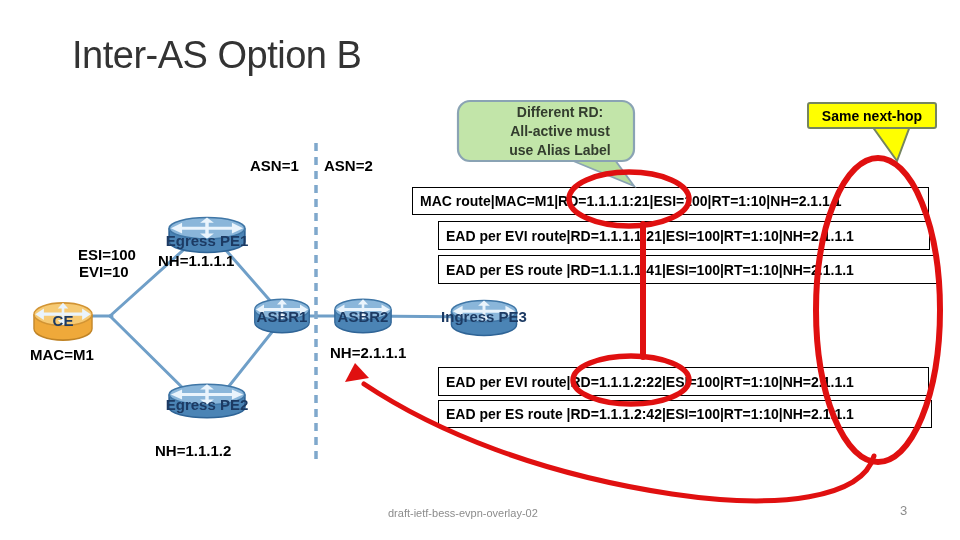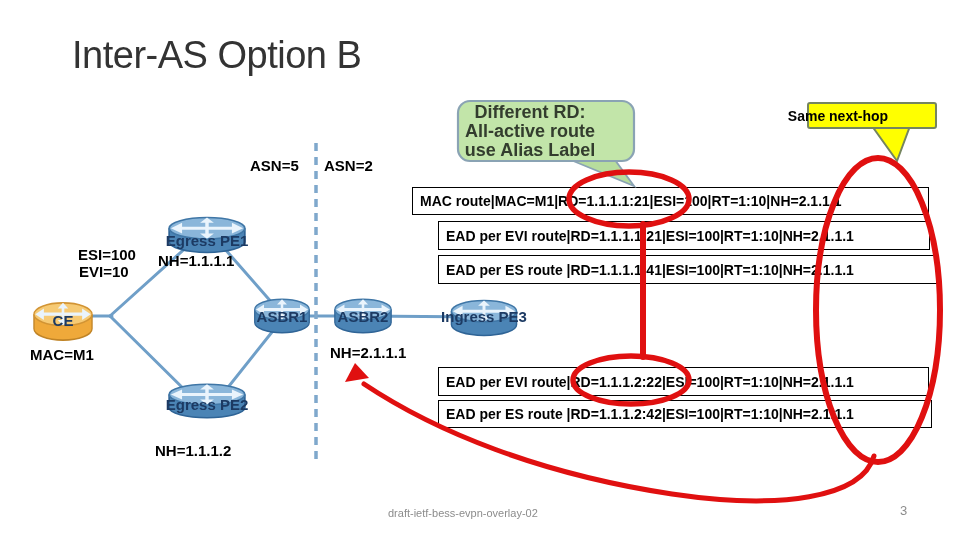--- a/index.html
+++ b/index.html
@@ -28,22 +28,22 @@
           font-weight:700;font-size:15px;color:#1c3a63;}
 
   .route-box{
     position:absolute;z-index:4;background:#fff;border:1.6px solid #000;
     display:flex;align-items:center;padding-left:7px;box-sizing:border-box;
     font-weight:700;font-size:14px;color:#000;white-space:nowrap;
   }
 
   .callout-text{position:absolute;z-index:6;display:flex;flex-direction:column;
     align-items:center;justify-content:center;text-align:center;font-weight:700;}
-  .callout-green{left:442px;top:101px;width:176px;height:60px;font-size:18px;color:#333d2e;line-height:19px;}
-  .callout-yellow{left:774px;top:103px;width:128px;height:25px;font-size:14px;color:#000;border-radius:11px;}
+  .callout-green{left:472px;top:101px;width:176px;height:60px;font-size:14px;color:#333d2e;line-height:19px;}
+  .callout-yellow{left:808px;top:103px;width:128px;height:25px;font-size:14px;color:#000;border-radius:11px;}
 
   .footer-text{left:388px;top:507px;font-size:11px;color:#8c8c8c;z-index:3;}
   .page-num{left:900px;top:503px;font-size:13px;color:#8c8c8c;z-index:3;}
 </style>
 </head>
 <body>
 
 <div class="slide">
 
   <svg id="links-layer" class="layer">
@@ -54,21 +54,21 @@
       <path d="M210 232 L280 312"></path>
       <path d="M210 410 L280 322"></path>
       <path d="M282 316 L363 316"></path>
       <path d="M363 316 L484 317"></path>
     </g>
     <path d="M316 143 L316 465" stroke="#7fa8cc" stroke-width="3.5" stroke-dasharray="8 6" fill="none"></path>
   </svg>
 
   <div class="abs page-title">Inter-AS Option B</div>
 
-  <div class="abs dlabel" style="left:250px;top:157px;">ASN=5</div>
+  <div class="abs dlabel" style="left:250px;top:157px;">ASN=1</div>
   <div class="abs dlabel" style="left:324px;top:157px;text-align:center;">ASN=2</div>
 
   <div class="router" style="left:164px;top:213px;width:86px;height:44px;">
     <svg viewBox="0 0 100 58" preserveAspectRatio="none">
       <path class="body" d="M6 20 V38 a44 14 0 0 0 88 0 V20"></path>
       <ellipse class="top" cx="50" cy="20" rx="44" ry="14"></ellipse>
       <path class="bar" d="M16 20 H84 M50 12 V28"></path>
       <g class="arrows">
         <polygon points="8,20 21,13 21,27"></polygon>
           <polygon points="92,20 79,13 79,27"></polygon>
@@ -184,21 +184,21 @@
       <ellipse cx="631" cy="380" rx="58" ry="24" stroke-width="5.5"></ellipse>
       <path d="M643 224 L643 357" stroke-width="6"></path>
       <ellipse cx="878" cy="310" rx="62" ry="152" stroke-width="6"></ellipse>
       <path d="M874 456 C862 498 780 510 672 494 C540 474 436 432 364 384" stroke-width="5"></path>
     </g>
     <polygon points="355,363 345,382 369,378" fill="#e01010"></polygon>
   </svg>
 
   <div class="callout-text callout-green">
     <span>Different RD:</span>
-    <span>All-active route</span>
+    <span>All-active must</span>
     <span>use Alias Label</span>
   </div>
   <div class="callout-text callout-yellow">
     <span>Same next-hop</span>
   </div>
 
   <div class="abs footer-text">draft-ietf-bess-evpn-overlay-02</div>
   <div class="abs page-num">3</div>
 
 </div>

